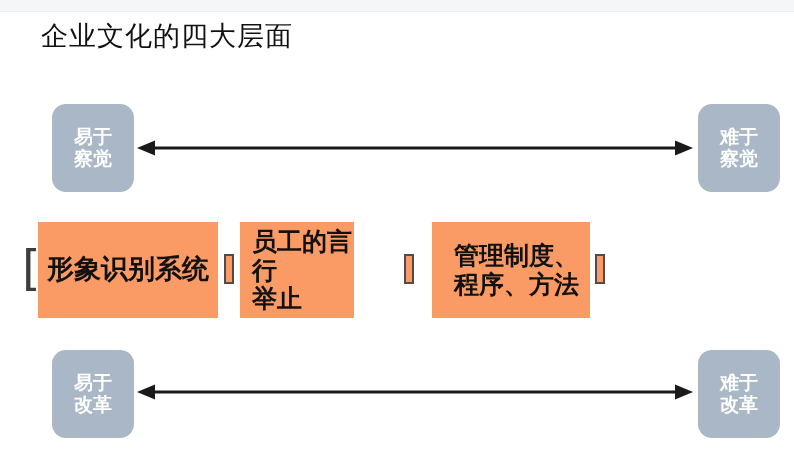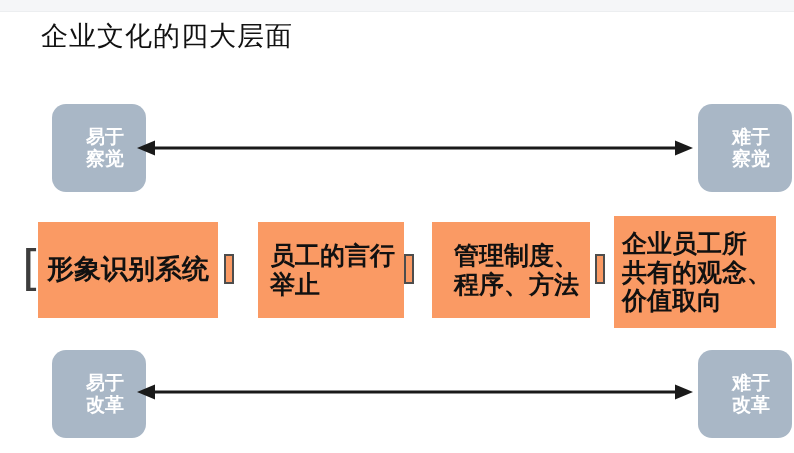--- a/index.html
+++ b/index.html
@@ -12,36 +12,36 @@
     background:#f5f6f8;border-bottom:1px solid #eceef0;
   }
   .page-title{
     position:absolute;left:41px;top:18px;margin:0;
     font-size:27px;font-weight:normal;color:#111;letter-spacing:1px;
   }
   .endpoint{
     position:absolute;width:82px;height:88px;border-radius:14px;
     background:#a9b7c6;color:#ffffff;font-weight:bold;font-size:19px;
     display:flex;align-items:center;justify-content:center;text-align:center;
-    white-space:pre-line;line-height:1.18;padding-left:12px;
+    white-space:pre-line;line-height:1.18;
   }
   .ep-top-left{left:52px;top:104px;}
   .ep-top-right{left:698px;top:104px;}
   .ep-bottom-left{left:52px;top:350px;}
   .ep-bottom-right{left:698px;top:350px;}
   .axis-arrow{position:absolute;left:135px;width:560px;height:28px;}
   .axis-arrow.top{top:134px;}
   .axis-arrow.bottom{top:378px;}
   .layer-box{
     position:absolute;top:222px;height:96px;background:#fa9a64;
     display:flex;align-items:center;color:#111;font-weight:bold;
     white-space:pre-line;line-height:1.15;
   }
   .layer-1{left:38px;width:180px;font-size:27px;justify-content:center;text-align:center;}
-  .layer-2{left:258px;width:146px;font-size:25px;padding-left:12px;box-sizing:border-box;}
+  .layer-2{left:240px;width:114px;font-size:25px;padding-left:12px;box-sizing:border-box;}
   .layer-3{left:432px;width:158px;font-size:25px;padding-left:22px;box-sizing:border-box;}
   .layer-4{left:614px;width:162px;top:216px;height:112px;font-size:25px;padding-left:8px;box-sizing:border-box;}
   .connector{
     position:absolute;top:254px;width:10px;height:30px;
     background:#fa9a64;border:2px solid #4d4d4d;box-sizing:border-box;
   }
   .conn-1{left:224px;}
   .conn-2{left:404px;}
   .conn-3{left:595px;}
   .left-bracket{
@@ -75,23 +75,20 @@
   <div class="connector conn-1"></div>
 
   <div class="layer-box layer-2">员工的言行
 举止</div>
   <div class="connector conn-2"></div>
 
   <div class="layer-box layer-3">管理制度、
 程序、方法</div>
   <div class="connector conn-3"></div>
 
-  <div class="layer-box layer-4">企业员工所
-共有的观念、
-价值取向</div>
 
   <div class="endpoint ep-bottom-left">易于
 改革</div>
   <svg class="axis-arrow bottom" viewBox="0 0 560 28" xmlns="http://www.w3.org/2000/svg">
     <line x1="17" y1="14" x2="543" y2="14" stroke="#1a1a1a" stroke-width="3.2"></line>
     <polygon points="2,14 20,6.5 20,21.5" fill="#1a1a1a"></polygon>
     <polygon points="558,14 540,6.5 540,21.5" fill="#1a1a1a"></polygon>
   </svg>
   <div class="endpoint ep-bottom-right">难于
 改革</div>

